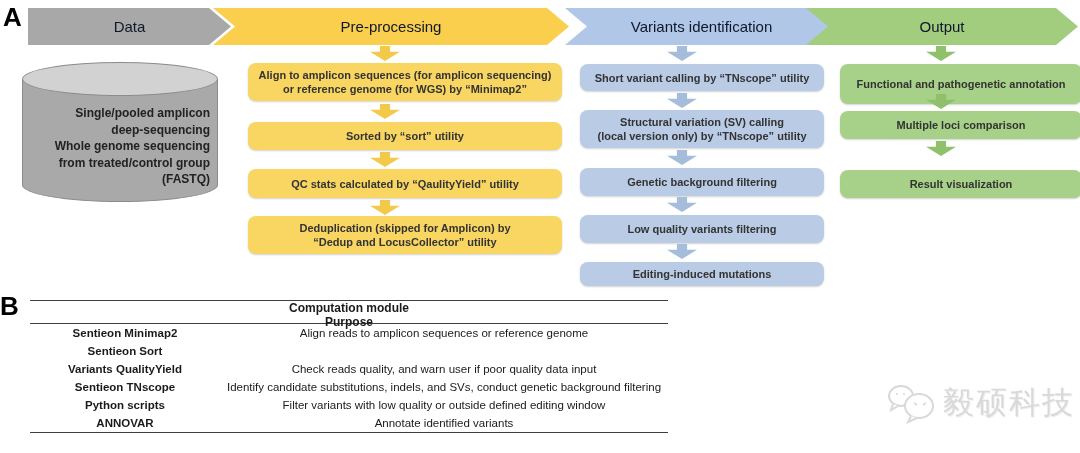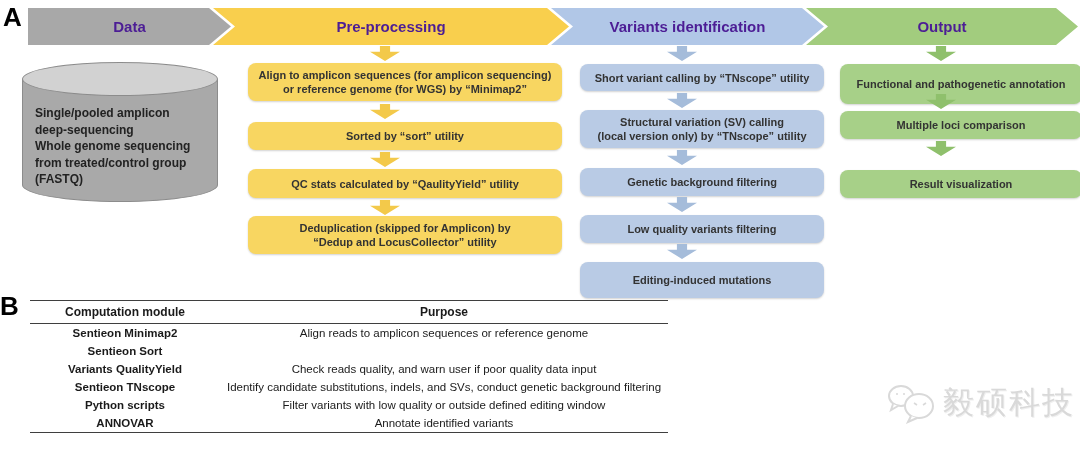--- a/index.html
+++ b/index.html
@@ -3,21 +3,21 @@
 <meta charset="utf-8">
 <style>
   html,body{margin:0;padding:0;background:#fff;}
   #fig{position:relative;width:1080px;height:453px;background:#fff;overflow:hidden;
        font-family:"Liberation Sans","DejaVu Sans",sans-serif;}
 
   .panel-label{position:absolute;font-size:26px;font-weight:bold;color:#000;}
 
   
   .chev{position:absolute;top:8px;height:37px;line-height:37px;text-align:center;
-        font-weight:bold;font-size:15px;color:#4c1d95;}
+        font-weight:normal;font-size:15px;color:#0f172a;}
   .chev-first{clip-path:polygon(0 0,calc(100% - 22px) 0,100% 50%,calc(100% - 22px) 100%,0 100%);}
   .chev-mid{clip-path:polygon(0 0,calc(100% - 22px) 0,100% 50%,calc(100% - 22px) 100%,0 100%,22px 50%);}
   .c-gray{background:#a8a8a8;}
   .c-yellow{background:#f9cf4d;}
   .c-blue{background:#b1c7e7;}
   .c-green{background:#a2cc7e;}
 
   
   .box{position:absolute;border-radius:8px;display:flex;align-items:center;justify-content:center;
        text-align:center;font-weight:bold;font-size:11px;line-height:14px;color:#333;
@@ -28,53 +28,53 @@
   .b-green{background:#a7d088;left:820px;width:242px;}
 
   
   .arrow{position:absolute;width:30px;height:15px;
          clip-path:polygon(33% 0,67% 0,67% 38%,100% 38%,50% 100%,0 38%,33% 38%);}
   .a-yellow{background:#f3c94a;left:370px;}
   .a-blue{background:#a5bcda;left:667px;}
   .a-green{background:#8fc06c;left:926px;}
 
   
-  .cylinder{position:absolute;left:22px;top:62px;width:196px;height:140px;}
+  .cylinder{position:absolute;left:22px;top:62px;width:196px;height:140px;text-align:right;}
   .cyl-bot{position:absolute;bottom:0;left:0;width:100%;height:34px;border-radius:50%;
            background:#a9a9a9;border:1px solid #8c8c8c;box-sizing:border-box;}
   .cyl-mid{position:absolute;top:17px;bottom:17px;left:0;width:100%;background:#a9a9a9;
            border-left:1px solid #8c8c8c;border-right:1px solid #8c8c8c;box-sizing:border-box;}
   .cyl-top{position:absolute;top:0;left:0;width:100%;height:34px;border-radius:50%;
            background:#d2d2d2;border:1px solid #8c8c8c;box-sizing:border-box;}
   .cyl-text{position:absolute;left:13px;top:43px;width:175px;font-weight:bold;font-size:12px;
             line-height:16.5px;color:#222;white-space:pre-line;}
 
   
   .tbl{position:absolute;left:30px;top:300px;width:638px;font-size:11.5px;color:#1a1a1a;}
   .rule{height:1px;background:#3f3f3f;}
   .trow{display:flex;align-items:center;height:18px;}
-  .trow.head{height:22px;font-weight:bold;font-size:12px;}
+  .trow.head{height:22px;font-weight:bold;font-size:12px;flex-direction:column;}
   .tc1{width:190px;text-align:center;font-weight:bold;}
   .tc2{flex:1;text-align:center;}
 
   
   .watermark{position:absolute;left:886px;top:382px;display:flex;align-items:center;gap:5px;}
   .wm-text{font-size:31px;color:#d9d9d9;letter-spacing:2px;
            text-shadow:1px 1px 0 #efefef;}
 </style>
 </head>
 <body>
 
 <div id="fig">
 
   <div class="panel-label" style="left:3px;top:2px;">A</div>
 
   <div class="chev chev-first c-gray" style="left:28px;width:203px;">Data</div>
   <div class="chev chev-mid c-yellow" style="left:213px;width:356px;">Pre-processing</div>
-  <div class="chev chev-mid c-blue" style="left:551px;width:273px;">Variants identification</div>
+  <div class="chev chev-mid c-blue" style="left:565px;width:273px;">Variants identification</div>
   <div class="chev chev-mid c-green" style="left:806px;width:272px;">Output</div>
 
   <div class="cylinder">
     <div class="cyl-bot"></div>
     <div class="cyl-mid"></div>
     <div class="cyl-top"></div>
     <div class="cyl-text">Single/pooled amplicon
 deep-sequencing
 Whole genome sequencing
 from treated/control group
@@ -95,21 +95,21 @@
   <div class="arrow a-blue" style="top:46px;"></div>
   <div class="box b-blue" style="top:64px;height:27px;">Short variant calling by “TNscope” utility</div>
   <div class="arrow a-blue" style="top:93px;"></div>
   <div class="box b-blue" style="top:110px;height:38px;">Structural variation (SV) calling
 (local version only) by “TNscope” utility</div>
   <div class="arrow a-blue" style="top:150px;"></div>
   <div class="box b-blue" style="top:168px;height:28px;">Genetic background filtering</div>
   <div class="arrow a-blue" style="top:197px;"></div>
   <div class="box b-blue" style="top:215px;height:28px;">Low quality variants filtering</div>
   <div class="arrow a-blue" style="top:244px;"></div>
-  <div class="box b-blue" style="top:262px;height:36px;">Editing-induced mutations</div>
+  <div class="box b-blue" style="top:262px;height:24px;">Editing-induced mutations</div>
 
   <div class="arrow a-green" style="top:46px;"></div>
   <div class="box b-green" style="top:64px;height:40px;">Functional and pathogenetic annotation</div>
   <div class="arrow a-green" style="top:94px;"></div>
   <div class="box b-green" style="top:111px;height:28px;">Multiple loci comparison</div>
   <div class="arrow a-green" style="top:141px;"></div>
   <div class="box b-green" style="top:170px;height:28px;">Result visualization</div>
 
   <div class="panel-label" style="left:0px;top:291px;">B</div>
 

